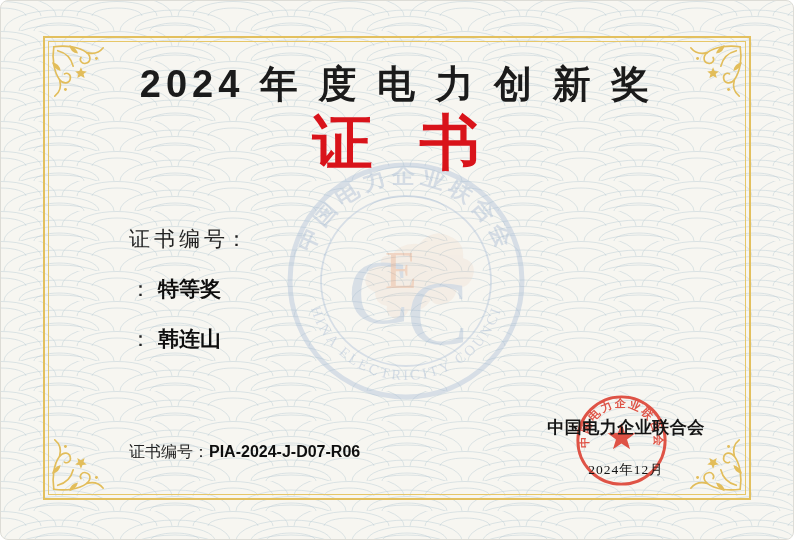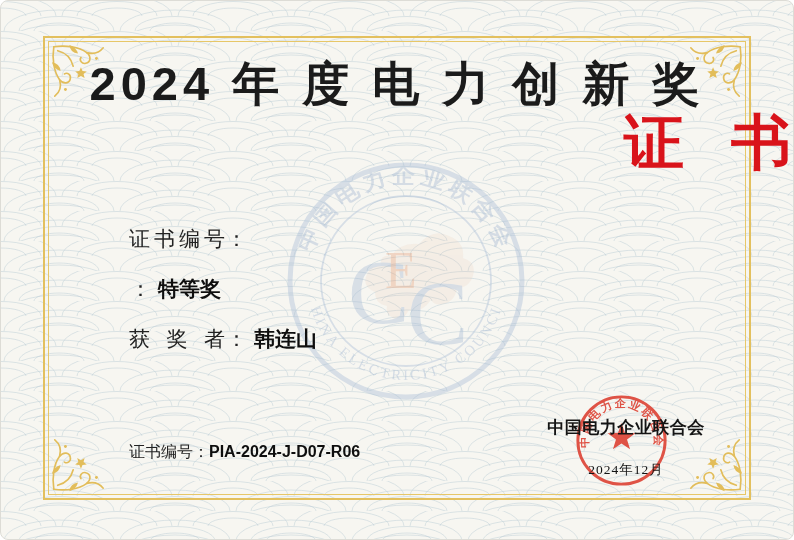--- a/index.html
+++ b/index.html
@@ -13,24 +13,24 @@
   .frame{position:absolute;left:42px;top:35px;right:42px;bottom:39px;border:2.5px solid #e3c05e;z-index:2;}
   .frame::before{content:"";position:absolute;inset:3px;border:1px solid #e7c768;}
   .orn{position:absolute;width:62px;height:62px;z-index:3;}
   .orn.tl{left:47px;top:40px;}
   .orn.tr{right:47px;top:40px;transform:scaleX(-1);}
   .orn.br{right:47px;bottom:44px;transform:scale(-1,-1);}
   .orn.bl{left:47px;bottom:44px;transform:scaleY(-1);}
   .title{
     position:absolute;top:60px;left:0;right:0;z-index:5;text-align:center;
     font-family:"Liberation Sans","DejaVu Sans",sans-serif;font-weight:bold;
-    font-size:47px;letter-spacing:5px;line-height:46px;color:#1b1b1b;white-space:nowrap;
+    font-size:38px;letter-spacing:5px;line-height:46px;color:#1b1b1b;white-space:nowrap;
   }
   .subtitle{
-    position:absolute;top:110px;left:0;right:0;z-index:5;text-align:right;
+    position:absolute;top:110px;left:0;right:0;z-index:5;text-align:center;
     font-weight:bold;font-size:60px;line-height:64px;color:#d9131a;
     word-spacing:28px;letter-spacing:2px;white-space:nowrap;
   }
   .fields{position:absolute;left:128px;top:224px;z-index:5;}
   .field-row{display:flex;align-items:baseline;height:28px;margin-bottom:22px;font-size:21px;color:#222;}
   .field-label{display:inline-block;width:96px;text-align:justify;text-align-last:justify;}
   .field-colon{margin:0 7px 0 1px;}
   .field-value{
     font-family:"Liberation Sans","DejaVu Sans",sans-serif;font-weight:bold;
     color:#0e0e0e;font-size:21px;white-space:nowrap;
@@ -163,21 +163,20 @@
   <div class="fields">
     <div class="field-row r1">
       <span class="field-label">证书编号</span>
       <span class="field-colon">：</span>
     </div>
     <div class="field-row r2">
       <span class="field-colon">：</span>
       <span class="field-value">特等奖</span>
     </div>
     <div class="field-row r3">
-      <span class="field-label">获奖者</span>
       <span class="field-colon">：</span>
       <span class="field-value">韩连山</span>
     </div>
   </div>
 
   <div class="serial">
     <span>证书编号</span><span>：</span><span class="field-value">PIA-2024-J-D07-R06</span>
   </div>
 
   <svg class="seal" viewBox="0 0 100 100">

